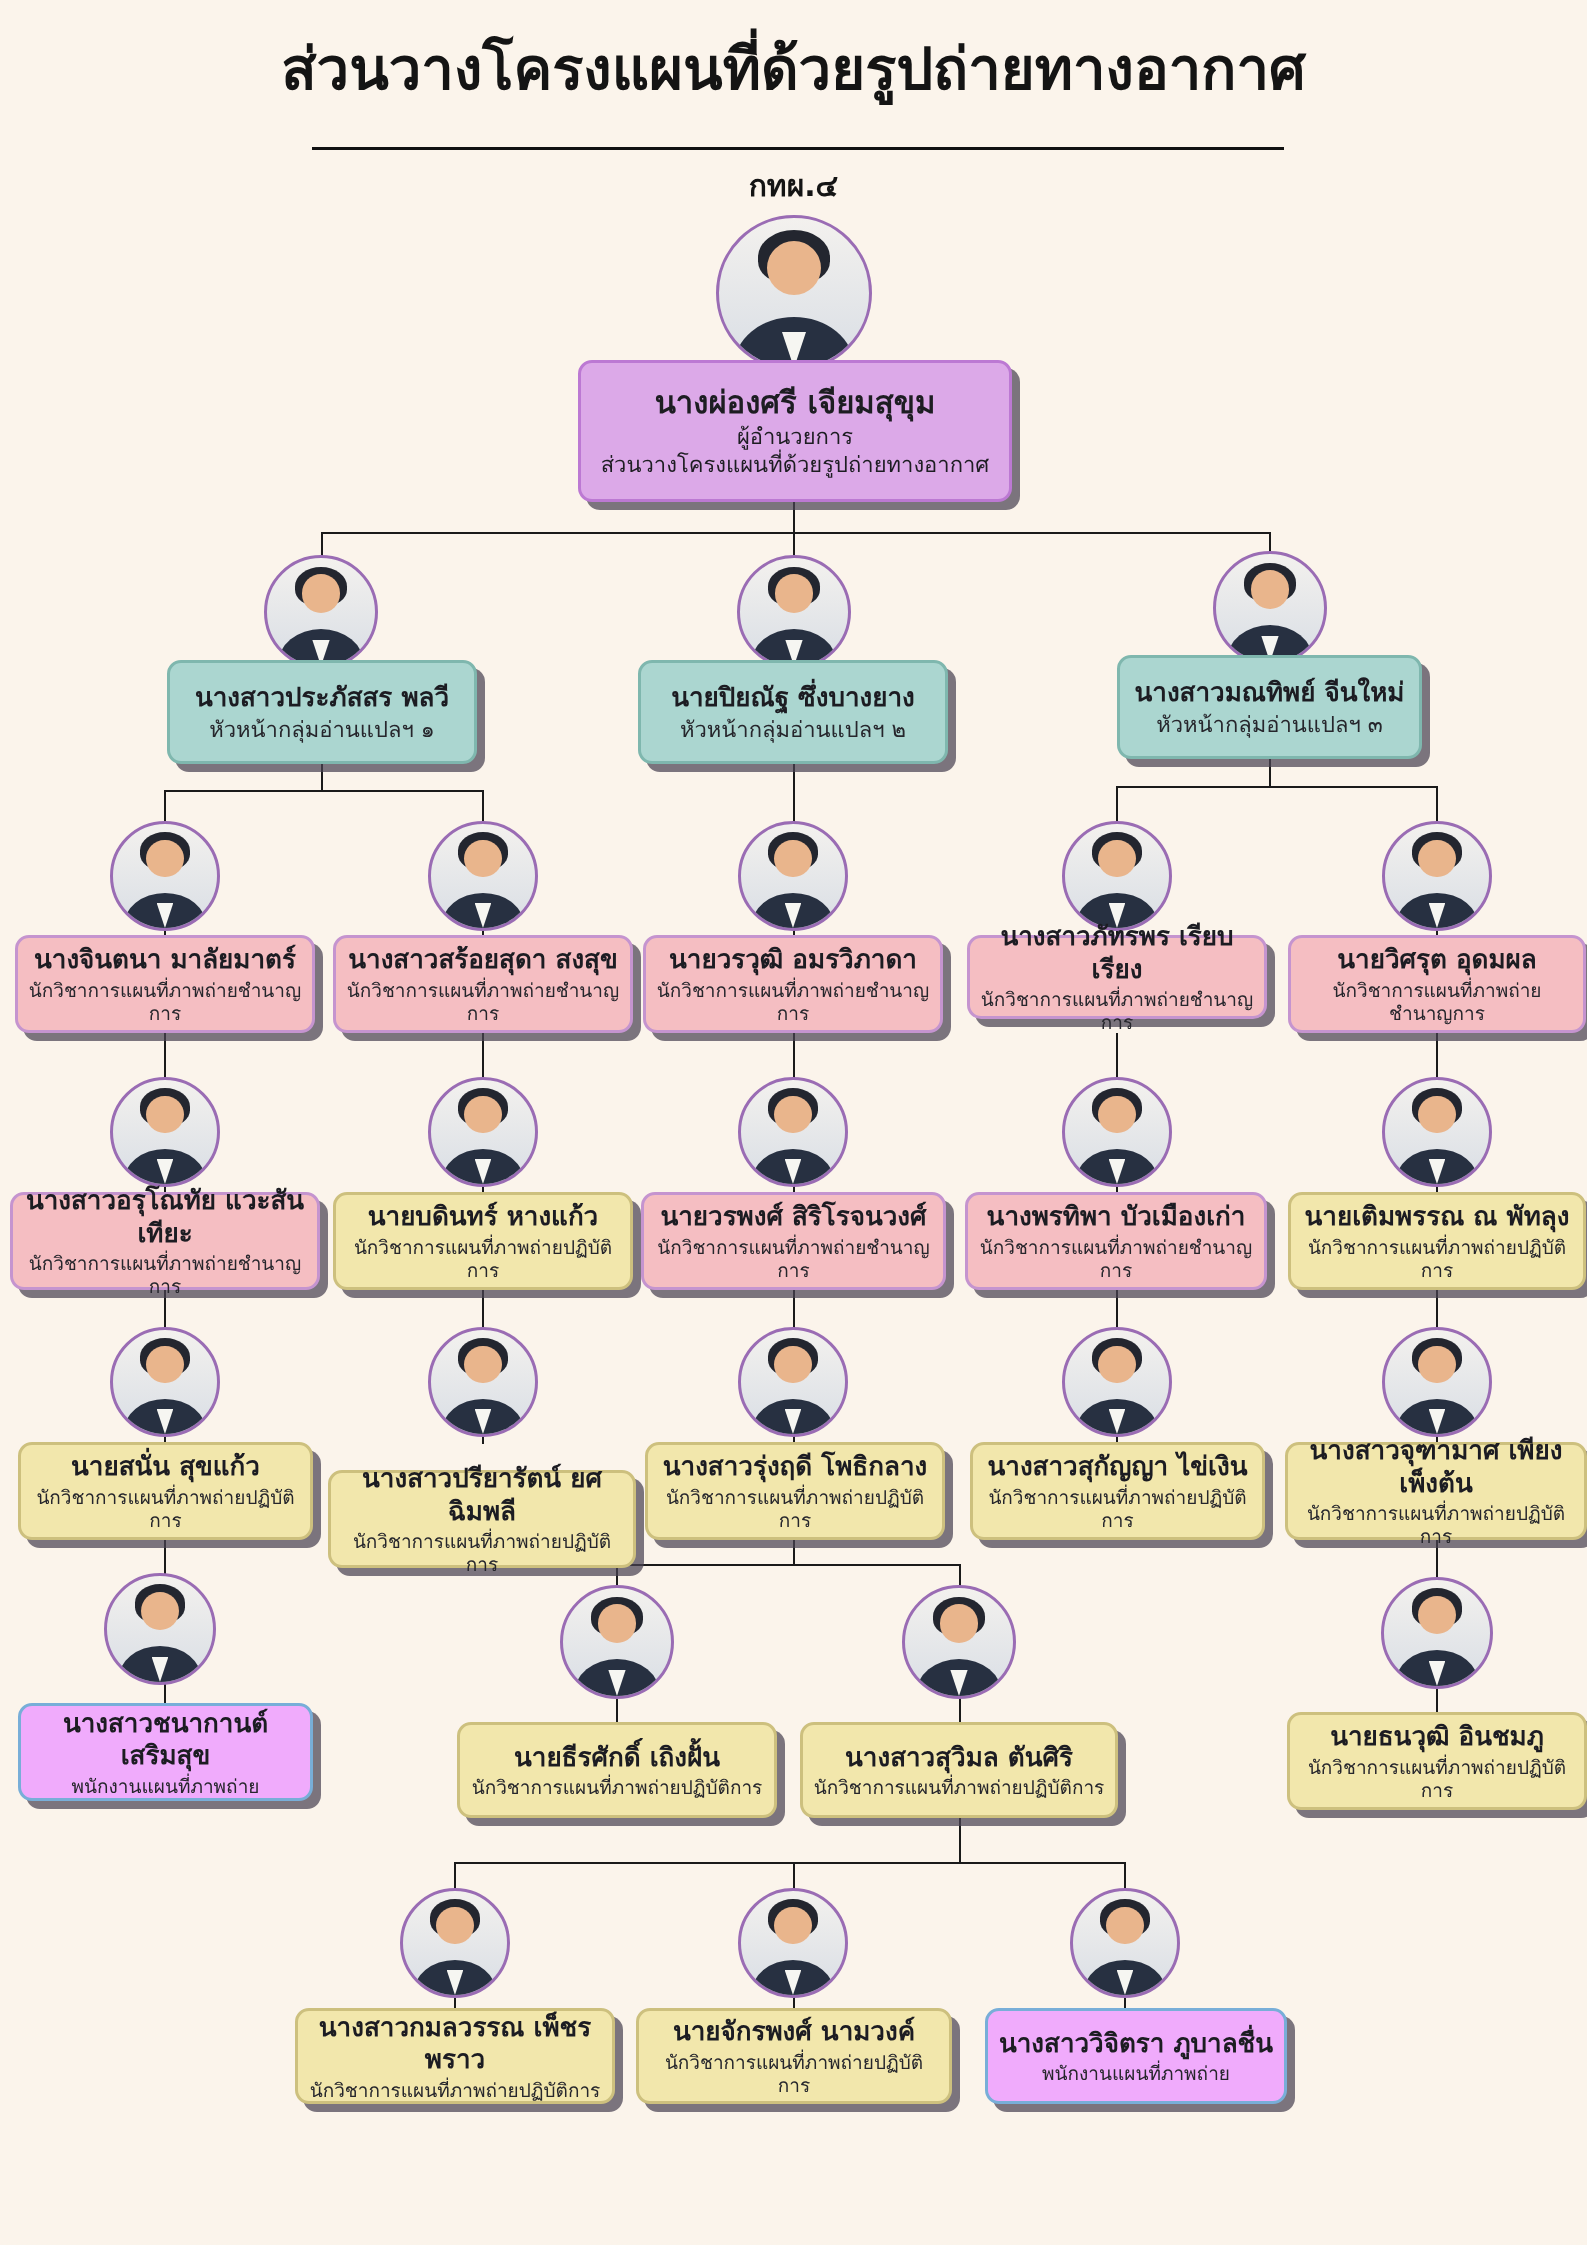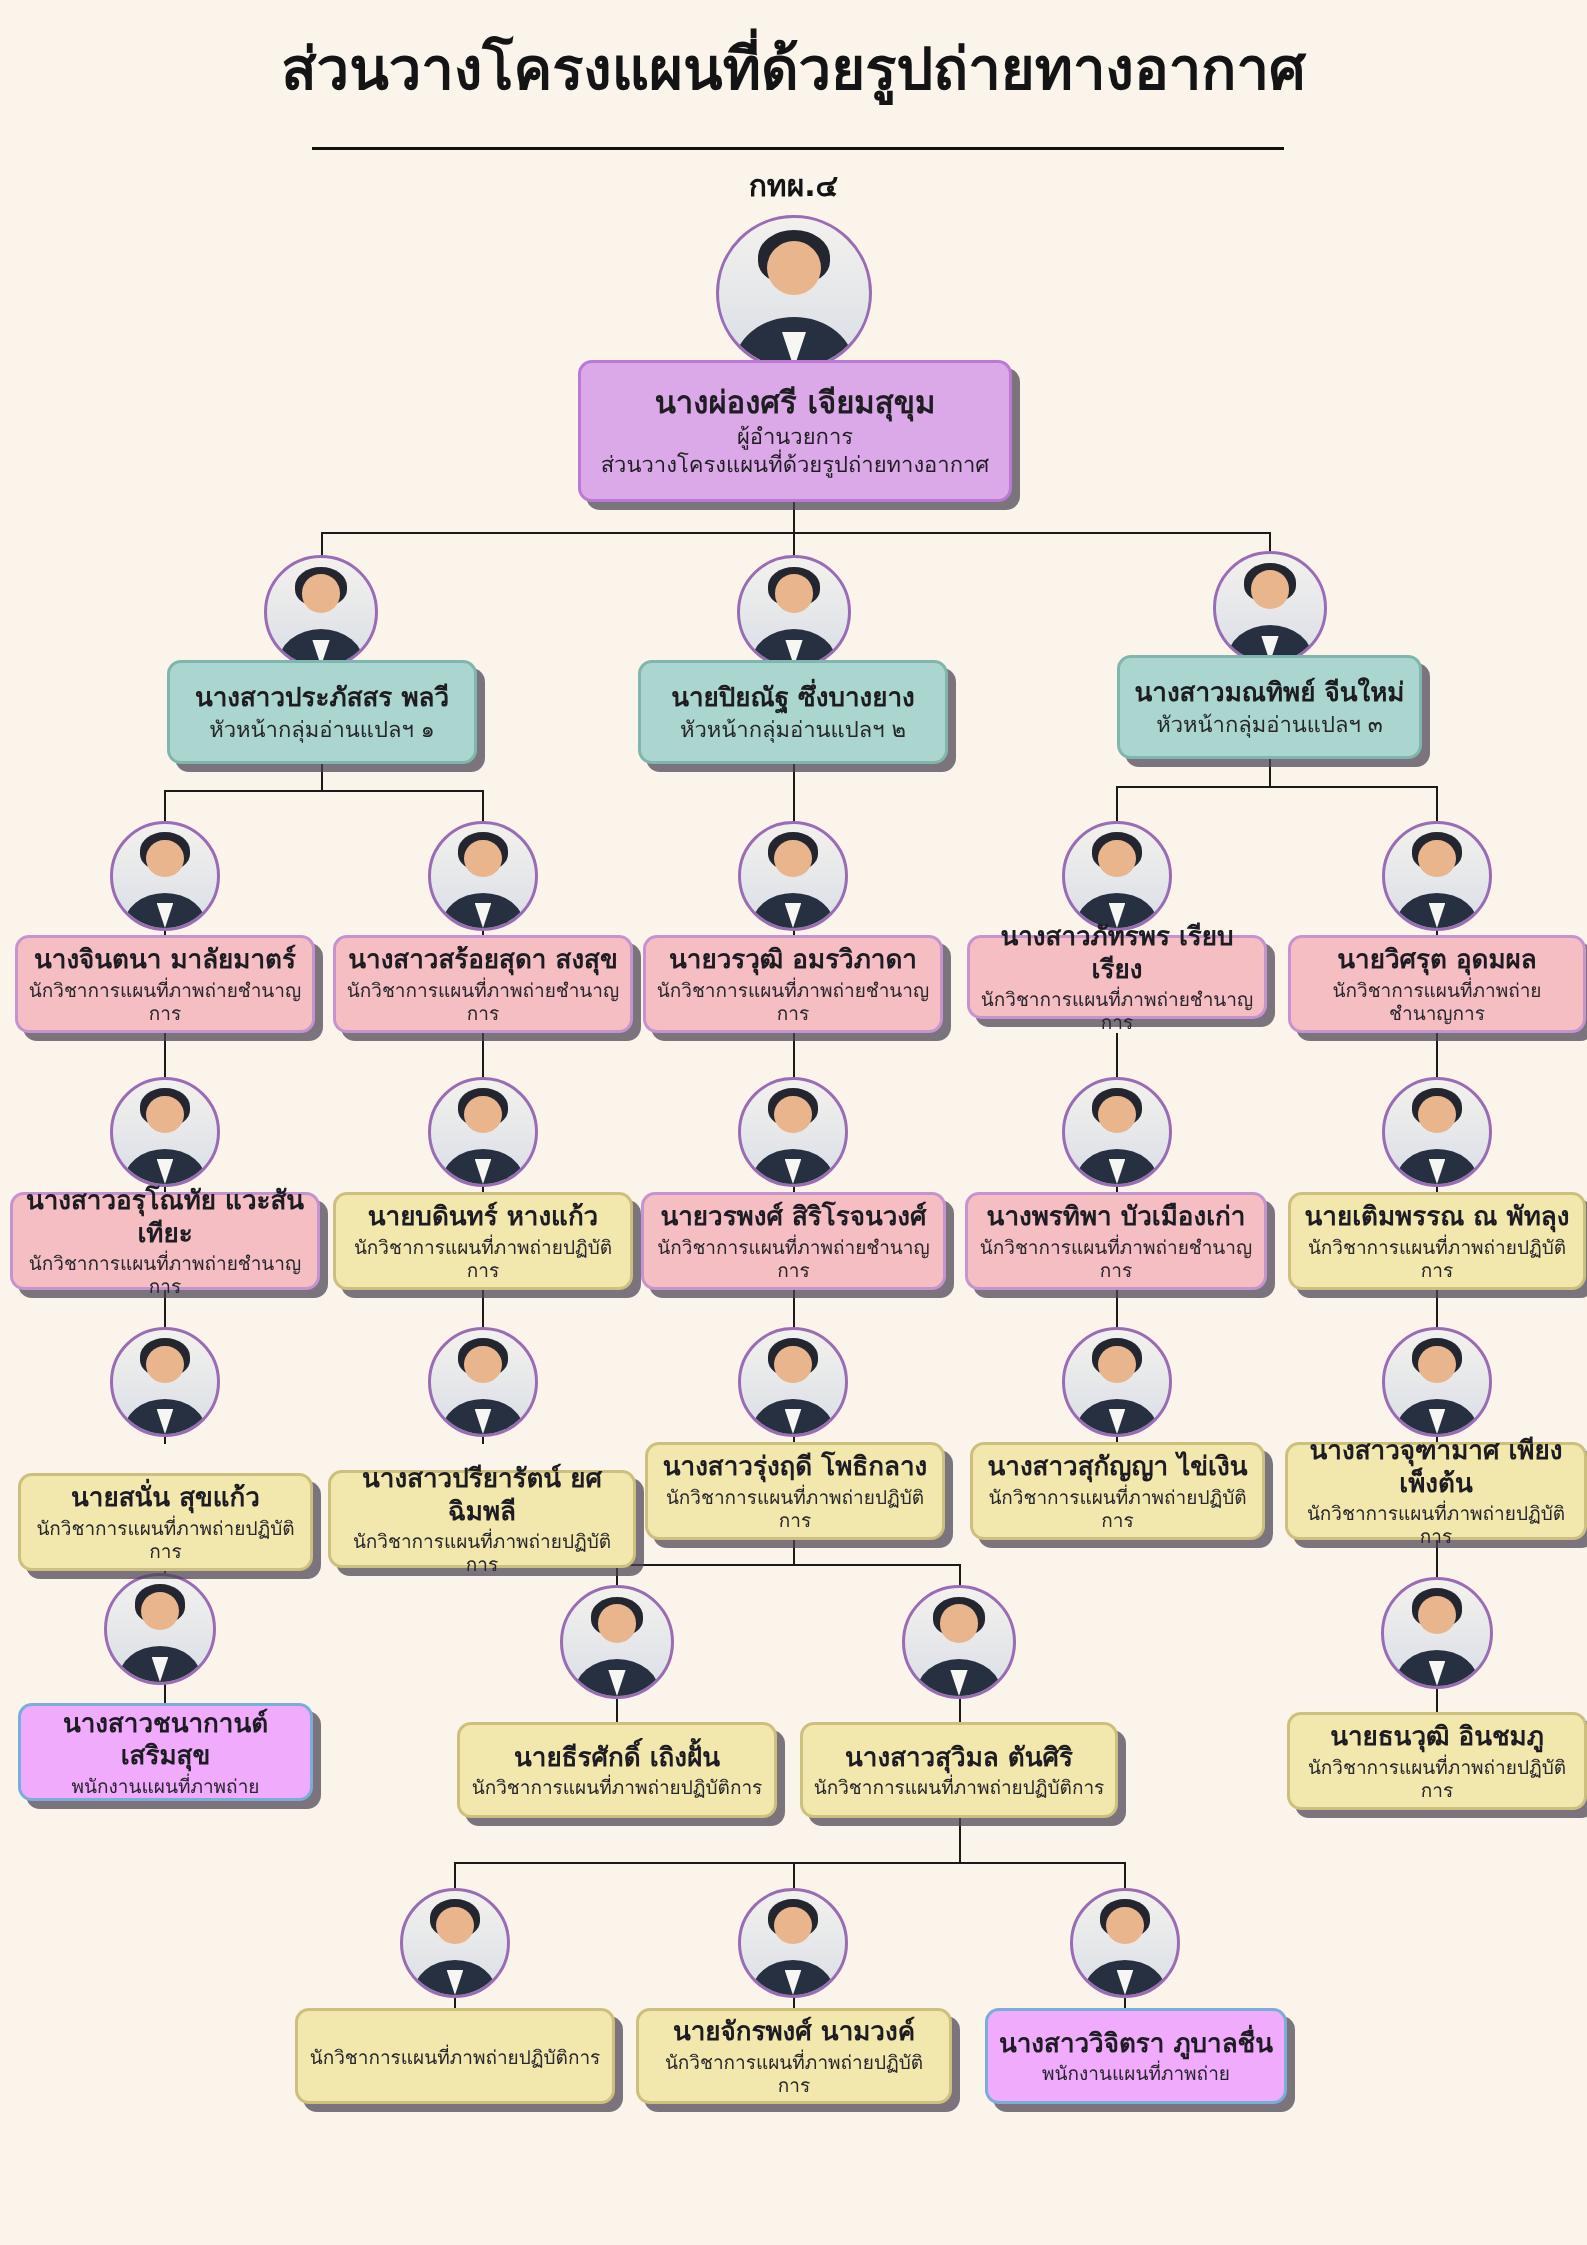--- a/index.html
+++ b/index.html
@@ -325,21 +325,21 @@
   </div>
   <div class="box pink" style="left:965px;top:1192px;width:302px;height:98px;">
     <div class="name">นางพรทิพา บัวเมืองเก่า</div>
     <div class="role">นักวิชาการแผนที่ภาพถ่ายชำนาญการ</div>
   </div>
   <div class="box yellow" style="left:1288px;top:1192px;width:298px;height:98px;">
     <div class="name">นายเติมพรรณ ณ พัทลุง</div>
     <div class="role">นักวิชาการแผนที่ภาพถ่ายปฏิบัติการ</div>
   </div>
 
-  <div class="box yellow" style="left:18px;top:1442px;width:295px;height:98px;margin-top:31px;">
+  <div class="box yellow" style="left:18px;top:1442px;width:295px;height:98px;">
     <div class="name">นายสนั่น สุขแก้ว</div>
     <div class="role">นักวิชาการแผนที่ภาพถ่ายปฏิบัติการ</div>
   </div>
   <div class="box yellow" style="left:328px;top:1442px;width:308px;height:98px;margin-top:28px;">
     <div class="name">นางสาวปรียารัตน์ ยศฉิมพลี</div>
     <div class="role">นักวิชาการแผนที่ภาพถ่ายปฏิบัติการ</div>
   </div>
   <div class="box yellow" style="left:645px;top:1442px;width:300px;height:98px;">
     <div class="name">นางสาวรุ่งฤดี โพธิกลาง</div>
     <div class="role">นักวิชาการแผนที่ภาพถ่ายปฏิบัติการ</div>
@@ -364,20 +364,21 @@
   <div class="box yellow" style="left:800px;top:1722px;width:318px;height:96px;">
     <div class="name">นางสาวสุวิมล ตันศิริ</div>
     <div class="role">นักวิชาการแผนที่ภาพถ่ายปฏิบัติการ</div>
   </div>
   <div class="box yellow" style="left:1287px;top:1712px;width:300px;height:98px;">
     <div class="name">นายธนวุฒิ อินชมภู</div>
     <div class="role">นักวิชาการแผนที่ภาพถ่ายปฏิบัติการ</div>
   </div>
 
   <div class="box yellow" style="left:295px;top:2008px;width:320px;height:96px;">
+    <div class="name">นางสาวกมลวรรณ เพ็ชรพราว</div>
     <div class="role">นักวิชาการแผนที่ภาพถ่ายปฏิบัติการ</div>
   </div>
   <div class="box yellow" style="left:636px;top:2008px;width:316px;height:96px;">
     <div class="name">นายจักรพงศ์ นามวงค์</div>
     <div class="role">นักวิชาการแผนที่ภาพถ่ายปฏิบัติการ</div>
   </div>
   <div class="box blue" style="left:985px;top:2008px;width:302px;height:96px;">
     <div class="name">นางสาววิจิตรา ภูบาลชื่น</div>
     <div class="role">พนักงานแผนที่ภาพถ่าย</div>
   </div>

